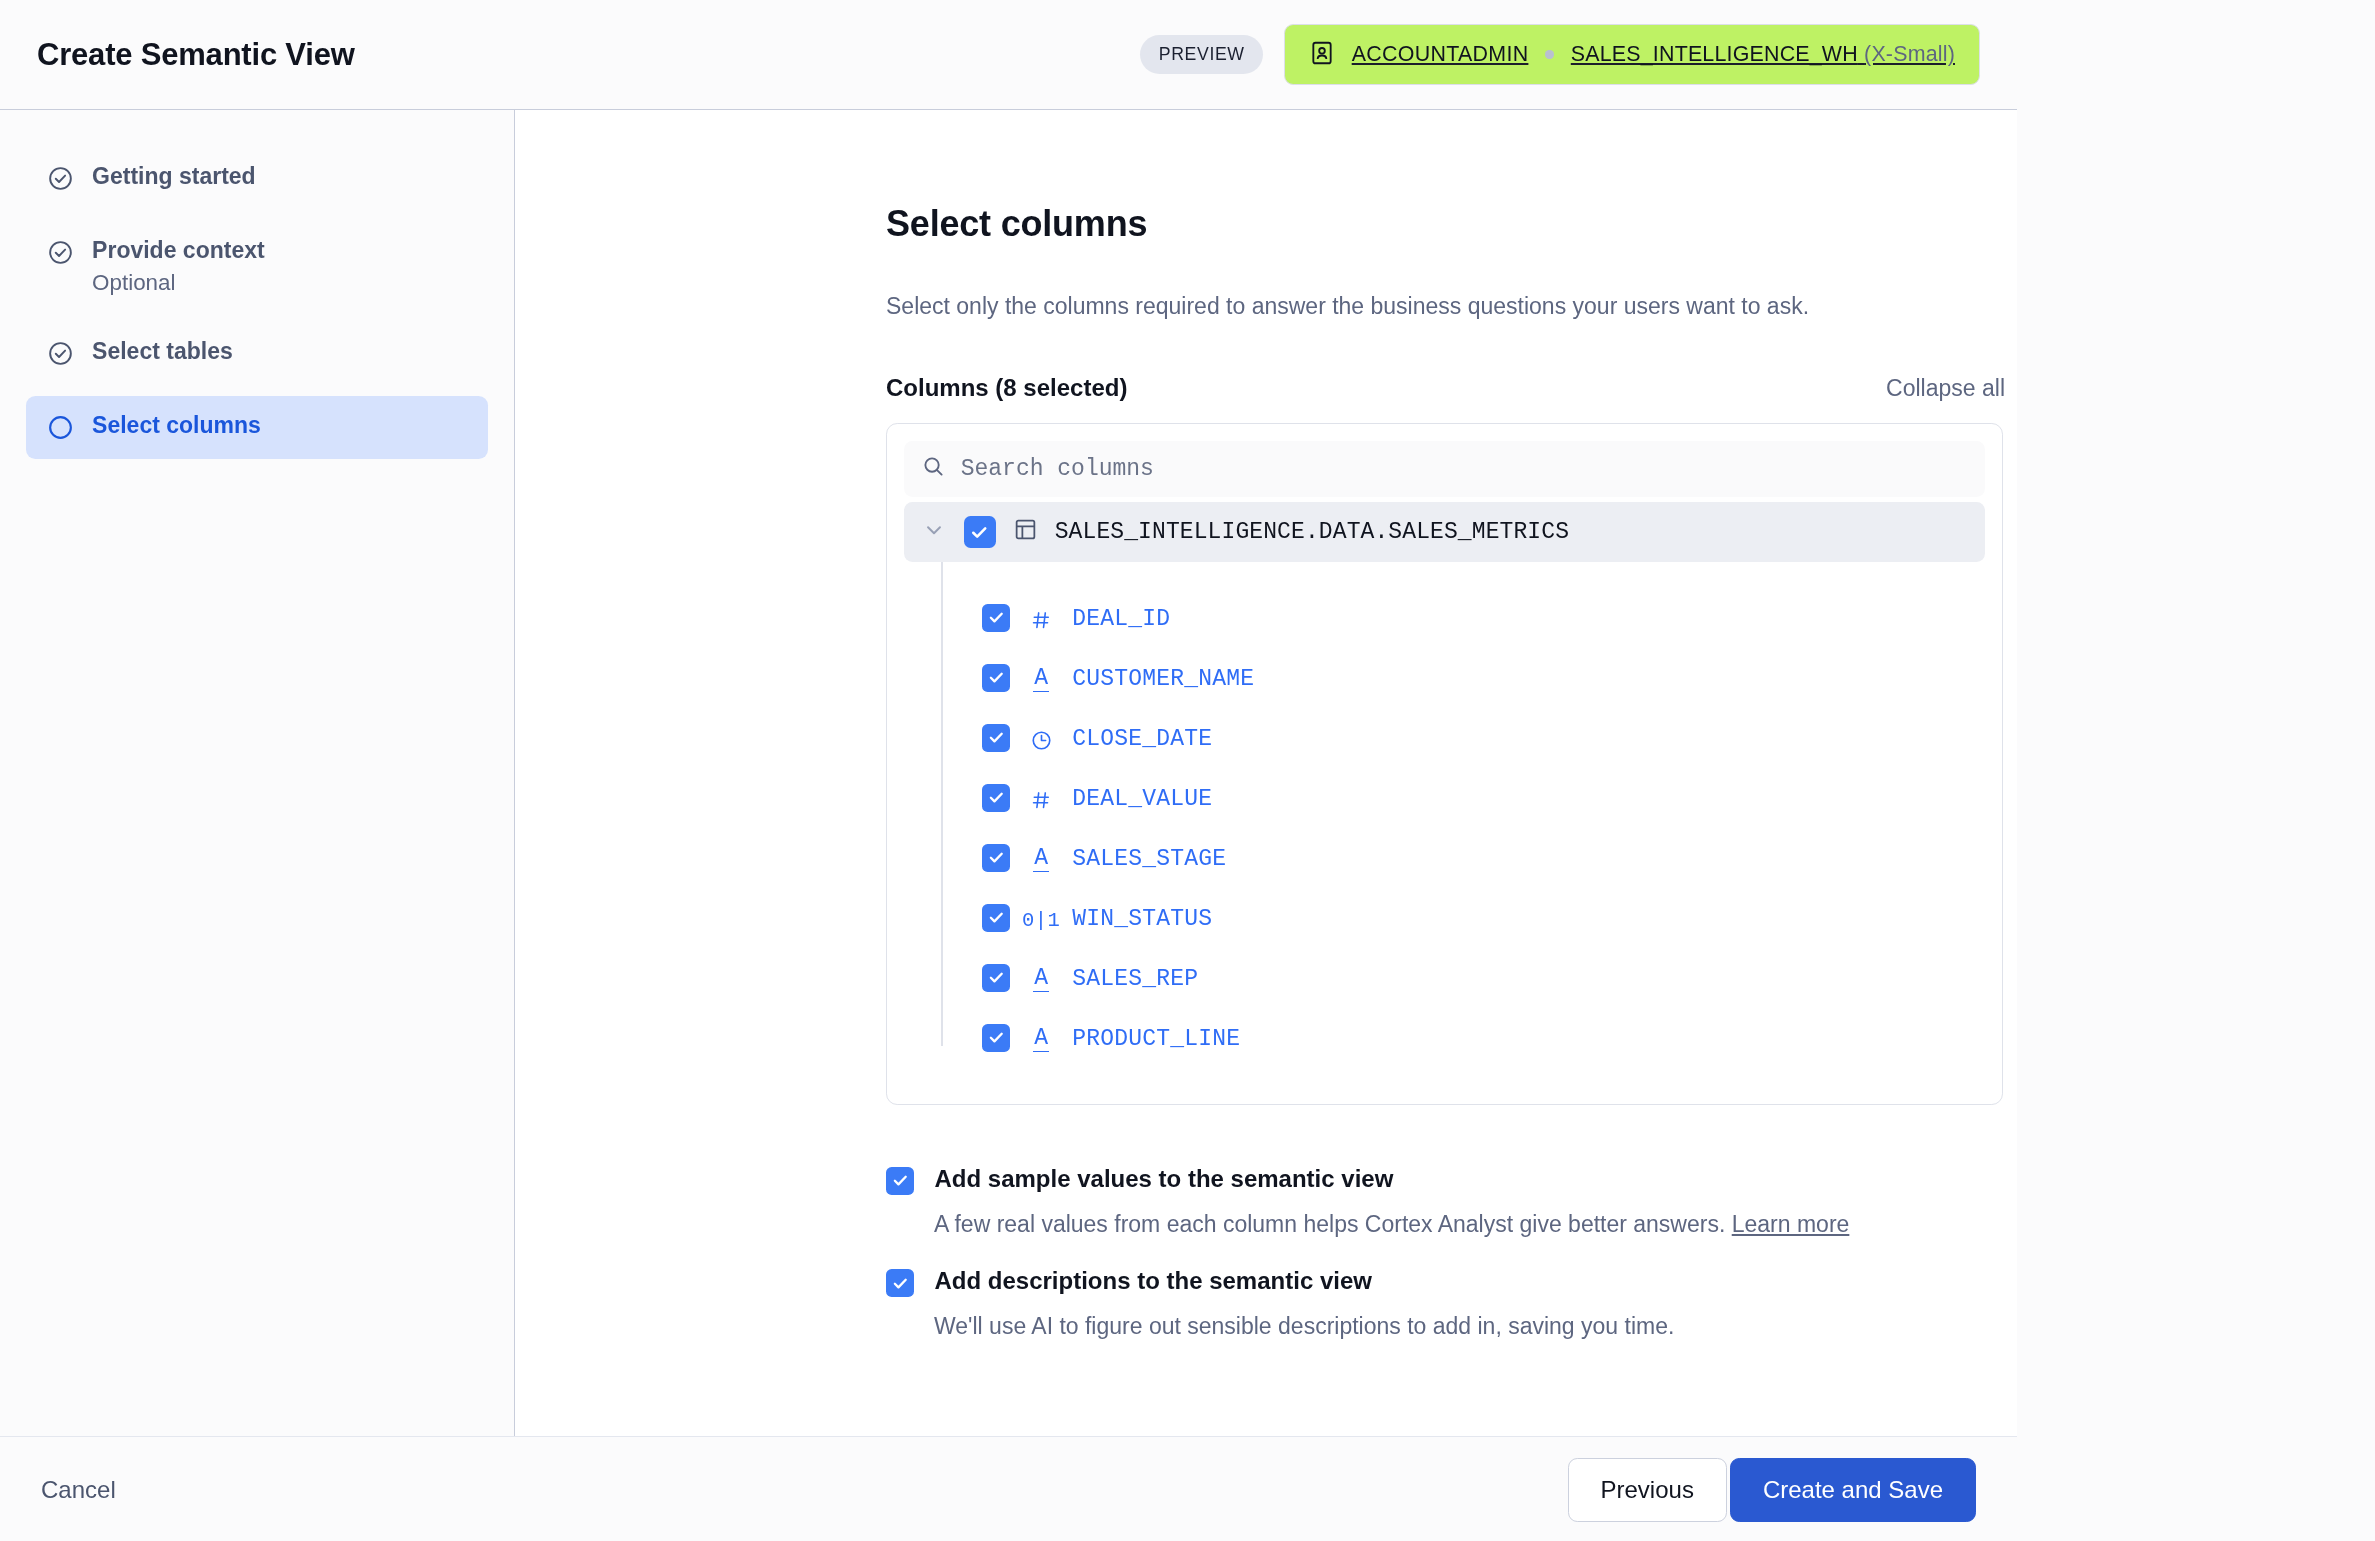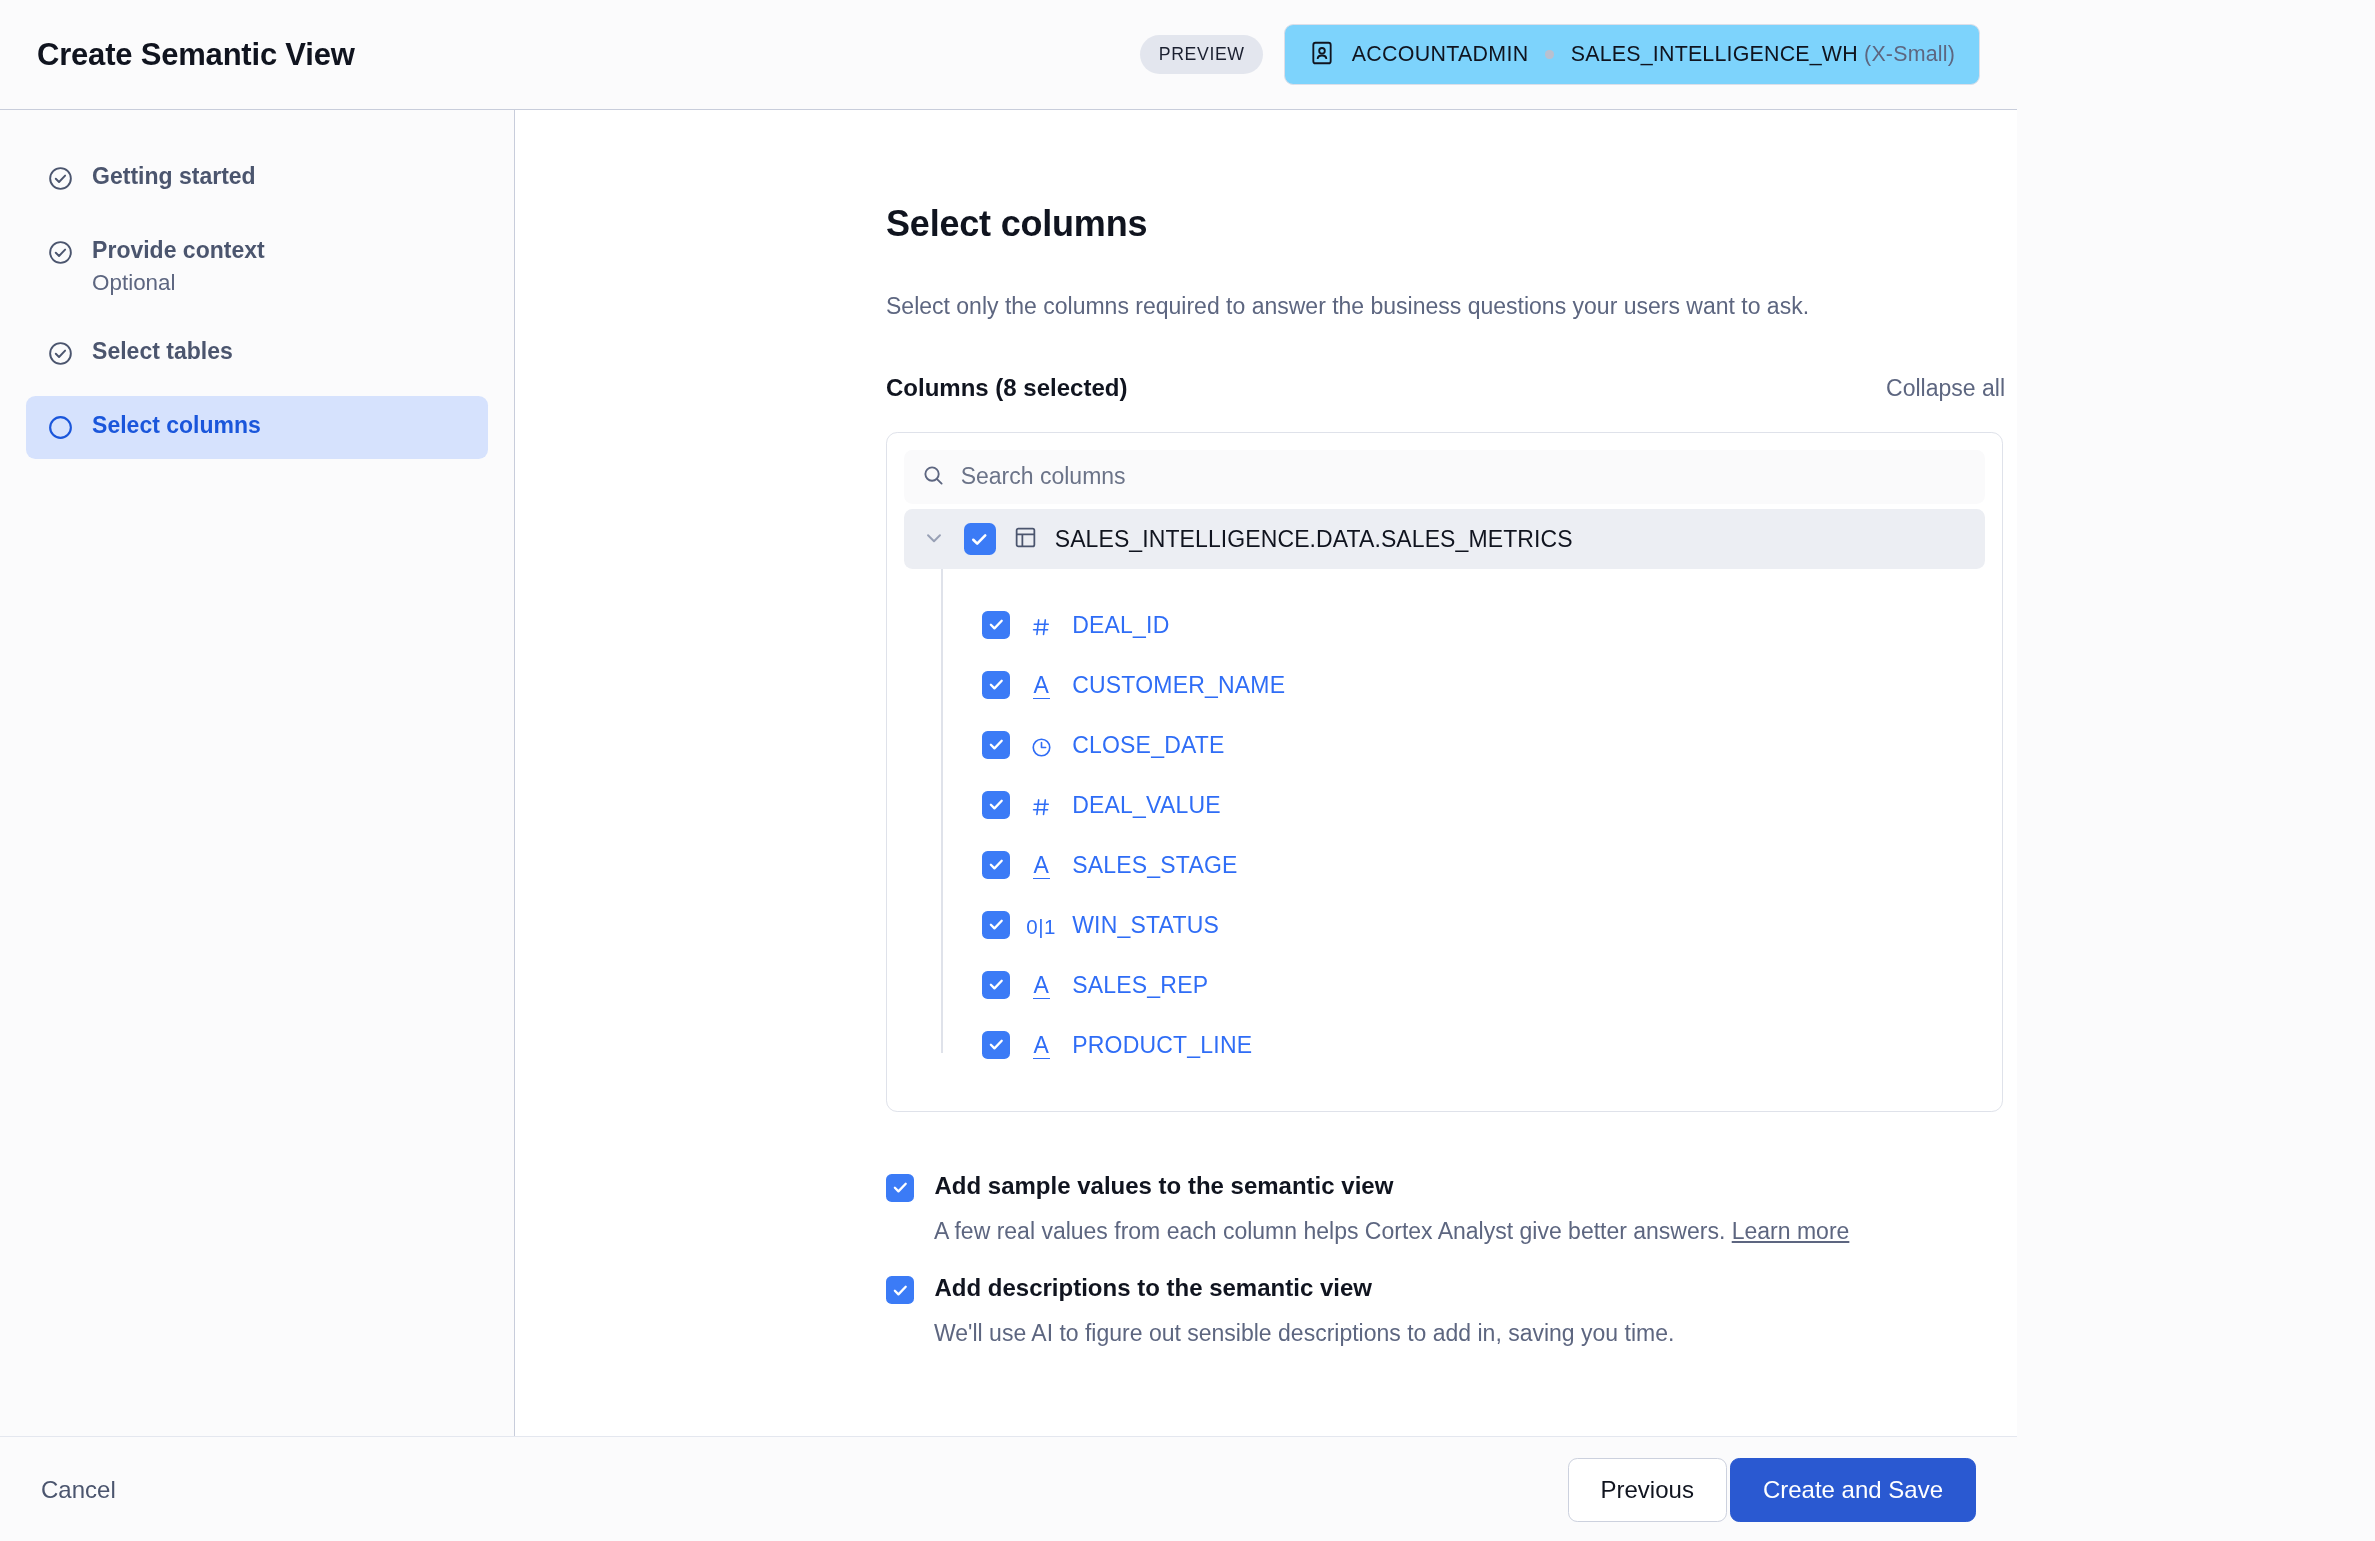--- a/index.html
+++ b/index.html
@@ -54,22 +54,23 @@
     letter-spacing: 0.6px;
     border-radius: 931px;
     padding: 8.4px 18.6px 9.3px;
   }
   .context-pill {
     display: flex;
     align-items: center;
     gap: 17px;
     border: 1.9px solid #dcdfe9;
     border-radius: 9.3px;
-    background: #7dd3fc;
+    background: #bef264;
     padding: 15px 24px;
+    text-decoration: underline;
   }
   .context-role {
     font-size: 21.4px;
     color: #10141f;
     letter-spacing: 0.3px;
   }
   .dot-sep {
     width: 8.4px;
     height: 8.4px;
     border-radius: 50%;
@@ -166,27 +167,28 @@
   }
   .collapse-all {
     margin-left: auto;
     font-size: 23px;
     color: #5d6680;
     cursor: pointer;
   }
 
   
   .cols-panel {
-    margin-top: 30px;
+    margin-top: 21px;
     width: 1117px;
     box-sizing: border-box;
     border: 1.9px solid #dfe2ea;
     border-radius: 11.2px;
     background: #fff;
     padding: 13px 13px 52px 13px;
+    font-family: Liberation Mono, monospace;
   }
   .search-wrap {
     display: flex;
     align-items: center;
     gap: 15px;
     background: #fafafb;
     border-radius: 8.4px;
     padding: 13px 17px;
     margin: 3.7px 3.7px 5.6px 3.7px;
   }

